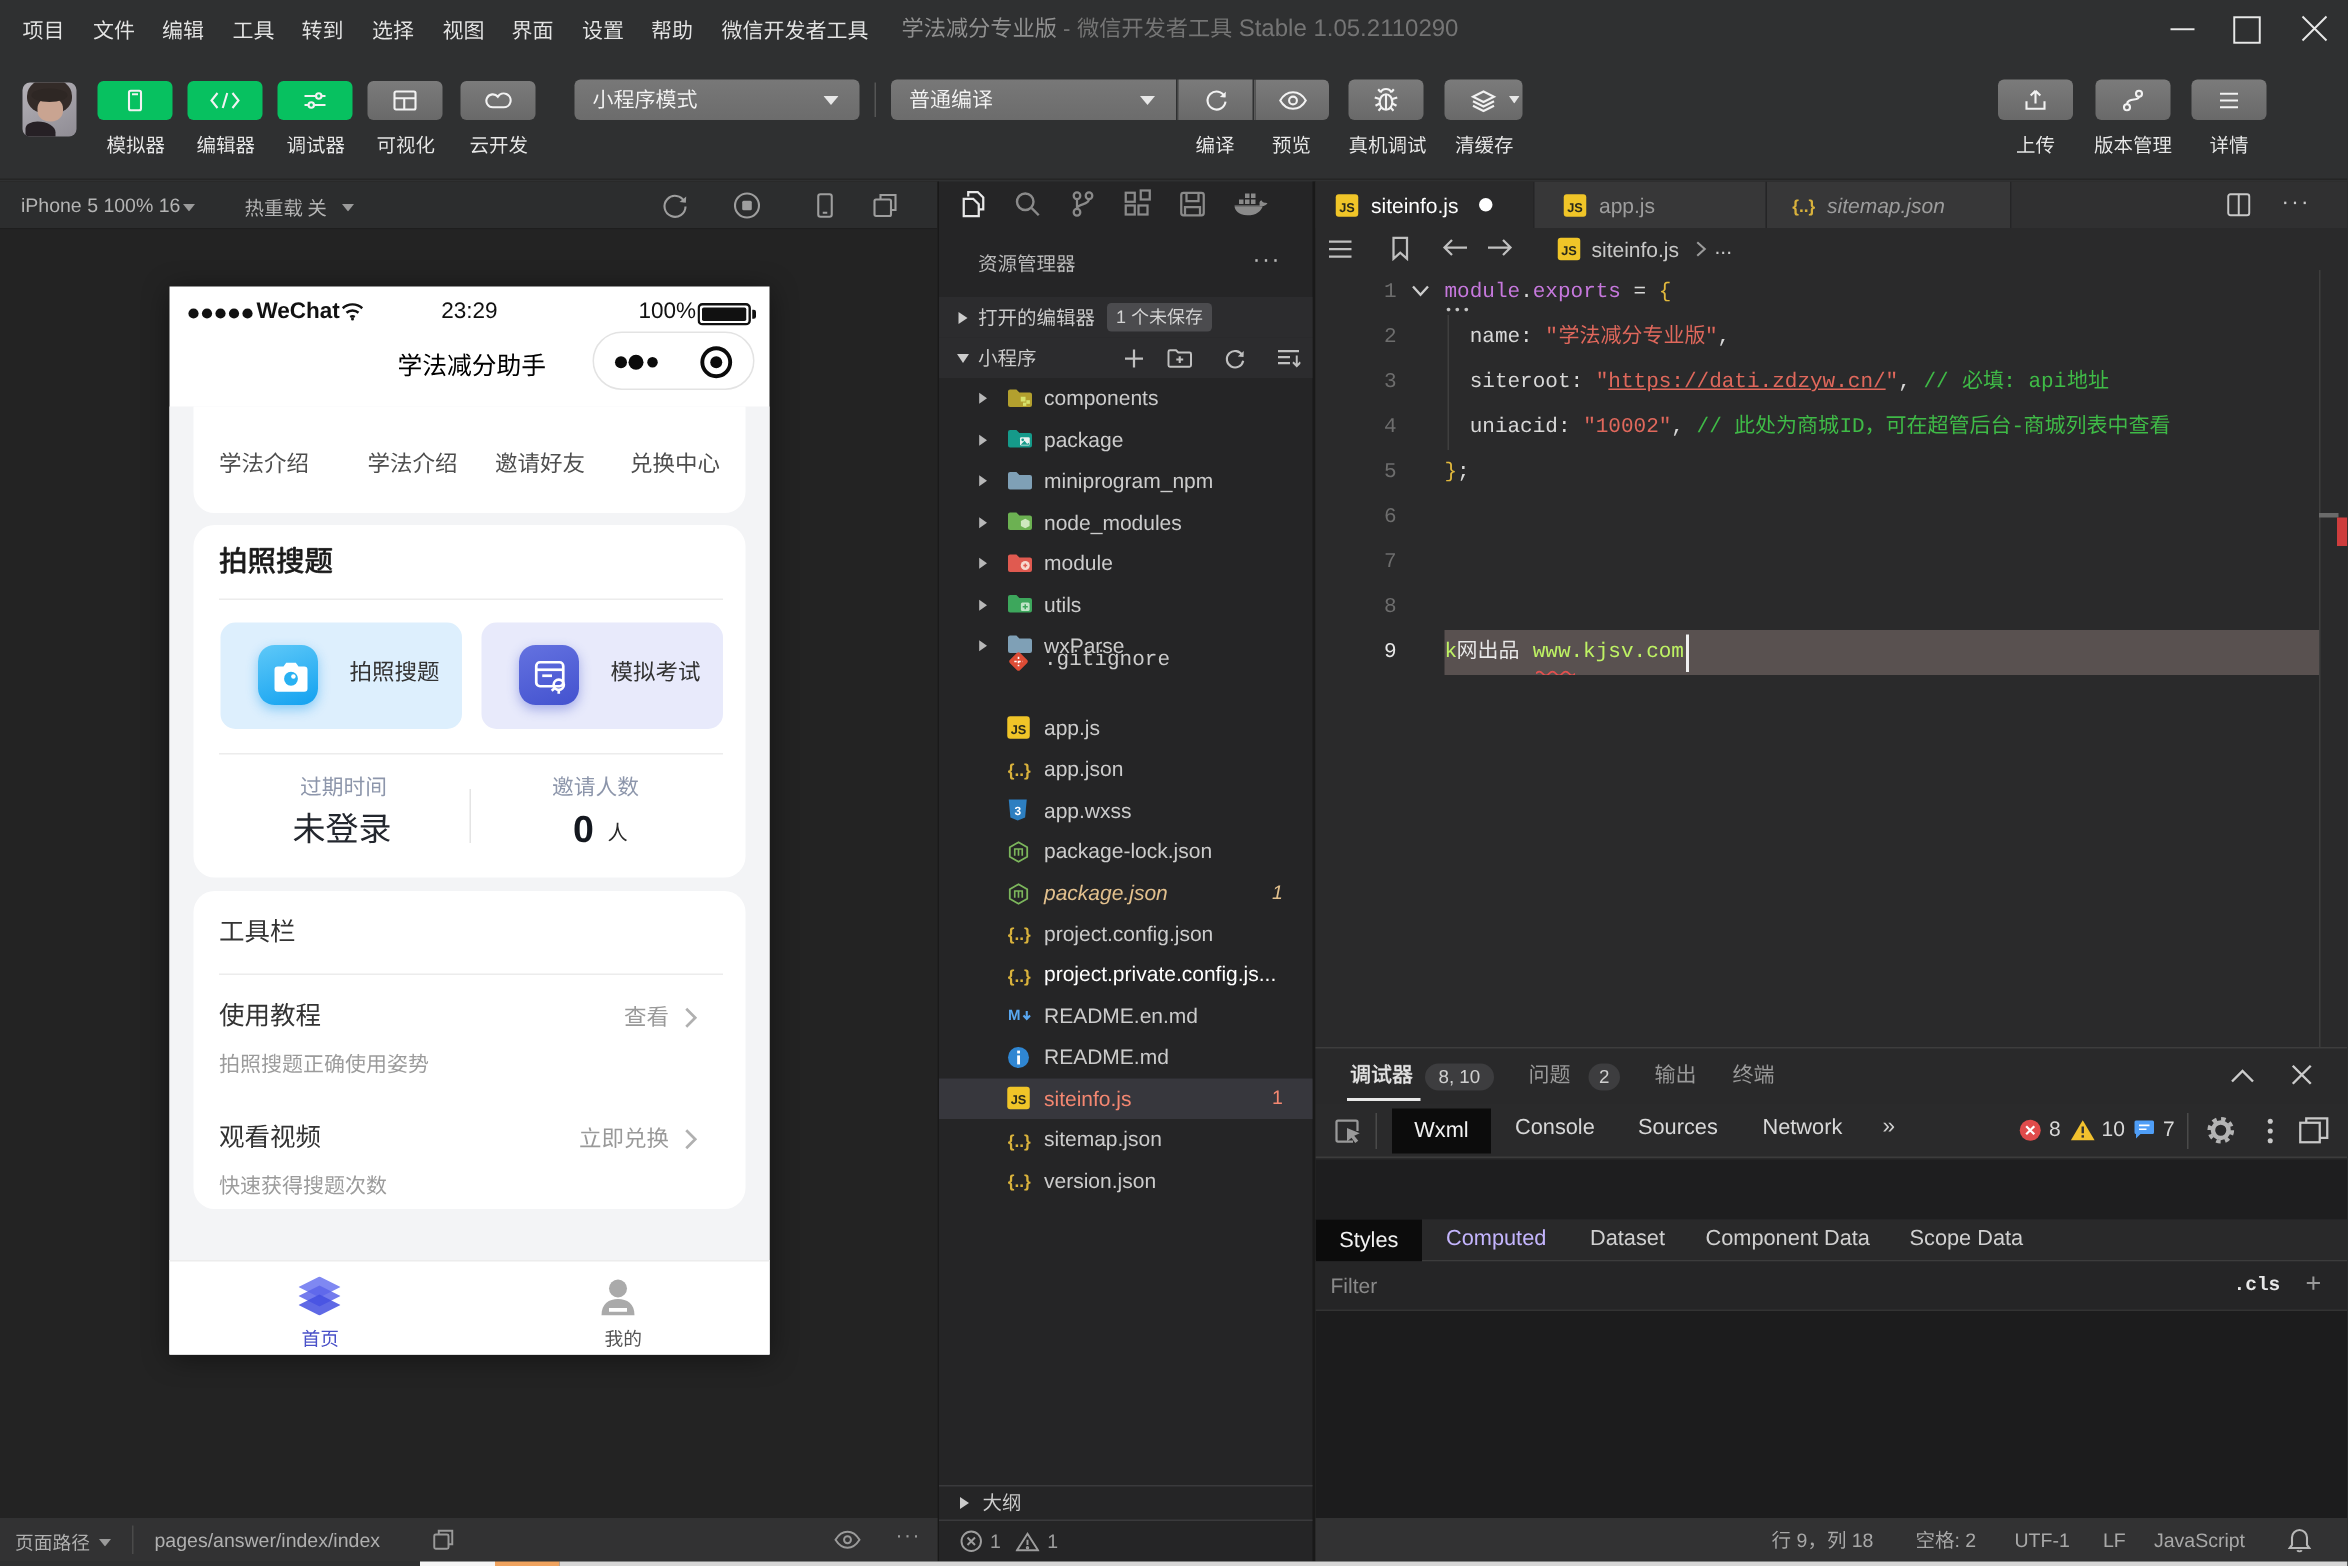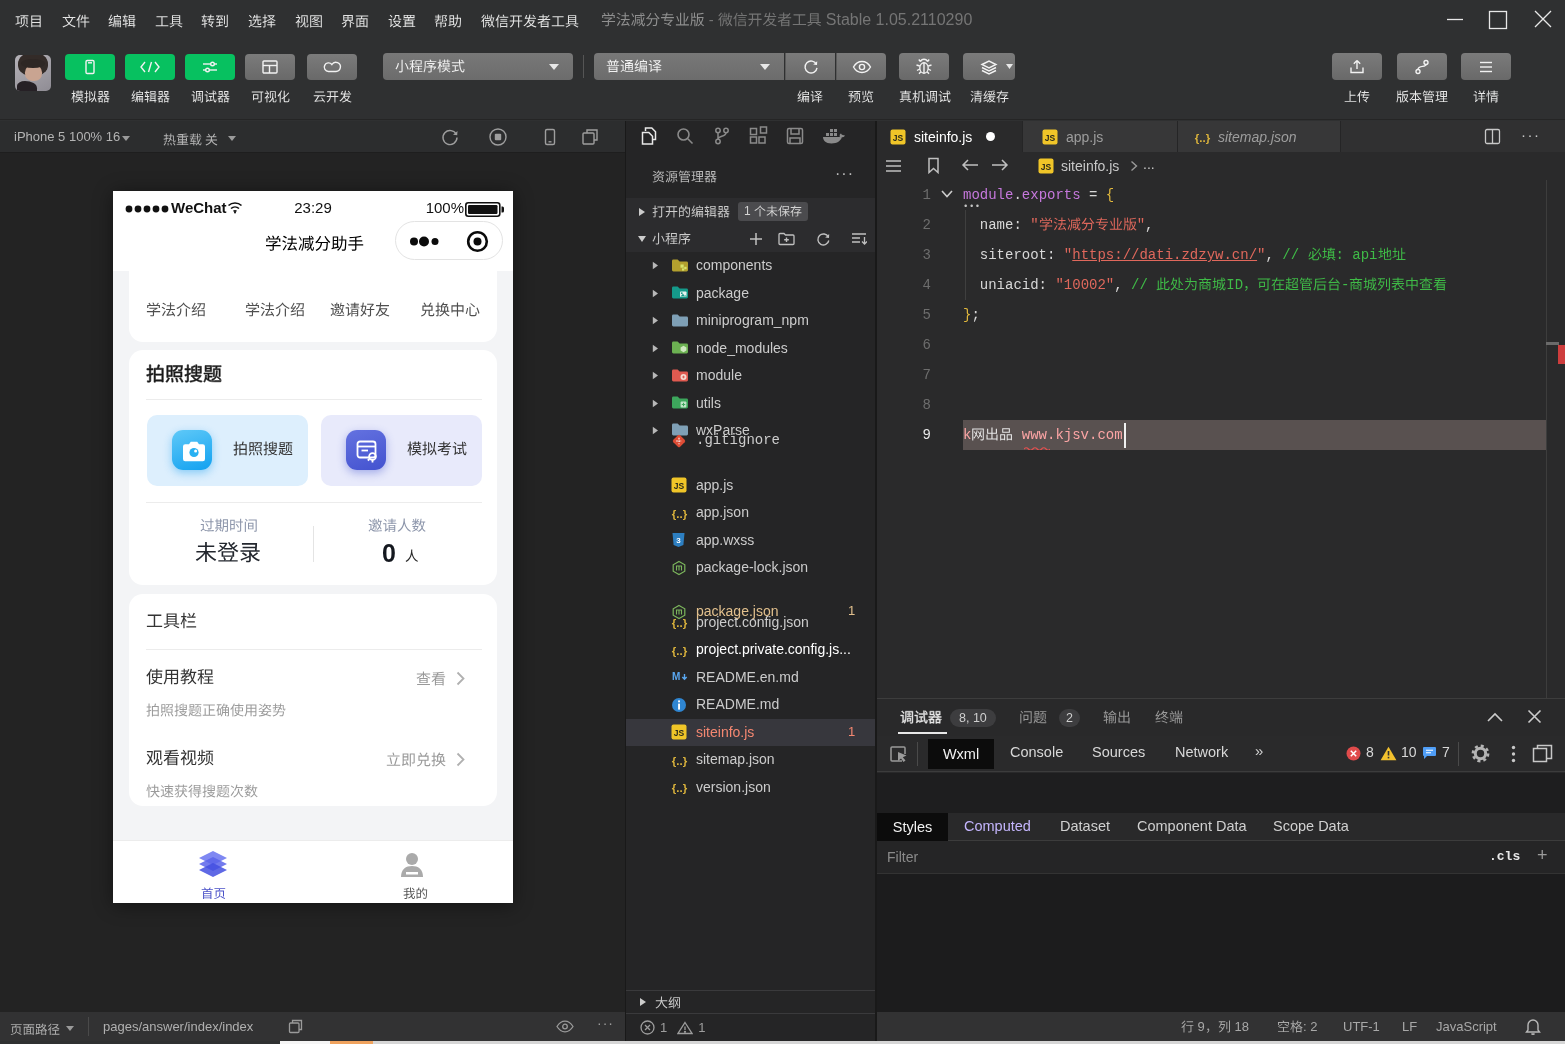--- a/index.html
+++ b/index.html
@@ -881,21 +881,21 @@
           </svg></span>
         <span class="a" style="left:70px;top:5px;color:#cccccc;font-size:14px;white-space:nowrap">app.wxss</span>
       </div>
   <div class="a" style="left:0;top:433.0px;width:252px;height:27px;">
         <span class="a" style="left:45px;top:5.5px"><svg width="16" height="16" viewBox="0 0 16 16" fill="none" stroke="#7cb65c" stroke-width="1.2">
             <path d="M8 1.5 L13.8 4.8 L13.8 11.2 L8 14.5 L2.2 11.2 L2.2 4.8 Z"></path>
             <path d="M5.5 10.5 L5.5 6 L8 6 L8 10.5 M8 6 L10.5 6 L10.5 10.5" stroke-width="1.1"></path>
           </svg></span>
         <span class="a" style="left:70px;top:5px;color:#cccccc;font-size:14px;white-space:nowrap">package-lock.json</span>
       </div>
-  <div class="a" style="left:0;top:477px;width:252px;height:27px;">
+  <div class="a" style="left:0;top:461px;width:252px;height:27px;font-style:italic;">
         <span class="a" style="left:45px;top:5.5px"><svg width="16" height="16" viewBox="0 0 16 16" fill="none" stroke="#7cb65c" stroke-width="1.2">
             <path d="M8 1.5 L13.8 4.8 L13.8 11.2 L8 14.5 L2.2 11.2 L2.2 4.8 Z"></path>
             <path d="M5.5 10.5 L5.5 6 L8 6 L8 10.5 M8 6 L10.5 6 L10.5 10.5" stroke-width="1.1"></path>
           </svg></span>
         <span class="a" style="left:70px;top:5px;color:#e2c08d;font-size:14px;white-space:nowrap">package.json</span>
         <span class="a" style="left:222px;top:5px;color:#e2c08d;font-size:13px">1</span>
       </div>
   <div class="a" style="left:0;top:487.9px;width:252px;height:27px;">
         <span class="a" style="left:45px;top:5.5px"><svg width="17" height="16" viewBox="0 0 17 16">
             <text x="8.5" y="12.5" font-family="Liberation Sans" font-size="11.5" font-weight="bold" fill="#d9b23c" text-anchor="middle">{..}</text>
@@ -1072,21 +1072,21 @@
             </svg>-<svg class="zh" style="width:98.0px;height:16.8px;vertical-align:-0.32em" viewBox="0 0 700 120" fill="#3fbb47">
               <use href="#z128"></use>
               <use href="#z129" x="100"></use>
               <use href="#z135" x="200"></use>
               <use href="#z136" x="300"></use>
               <use href="#z75" x="400"></use>
               <use href="#z95" x="500"></use>
               <use href="#z96" x="600"></use>
             </svg></span></div>
     <div class="a" style="left:86px;top:120px;height:30px;line-height:30px;white-space:pre"><span style="color:#e2b93d">}</span>;</div>
-    <div class="a" style="left:86px;top:240px;height:46px;line-height:30px;white-space:pre;color:#fca5a5">k<svg class="zh" style="width:42.0px;height:16.8px;vertical-align:-0.32em" viewBox="0 0 300 120" fill="#e8e8e8">
+    <div class="a" style="left:86px;top:240px;height:46px;line-height:30px;white-space:pre;color:#bef264">k<svg class="zh" style="width:42.0px;height:16.8px;vertical-align:-0.32em" viewBox="0 0 300 120" fill="#e8e8e8">
             <use href="#z137"></use>
             <use href="#z138" x="100"></use>
             <use href="#z139" x="200"></use>
           </svg> www.kjsv.com</div>
     <div class="a" style="left:247px;top:243px;width:2px;height:25px;background:#f0f0f0"></div>
     <svg class="a" style="left:147px;top:266px" width="26" height="4" viewBox="0 0 26 4" fill="none" stroke="#e4504f" stroke-width="1.2">
           <path d="M0 3 Q2.2 0.5 4.4 3 T8.8 3 T13.2 3 T17.6 3 T22 3 T26 3"></path>
         </svg>
 
     <div class="a" style="left:669px;top:0;width:1px;height:518px;background:#3d3d3d"></div>

